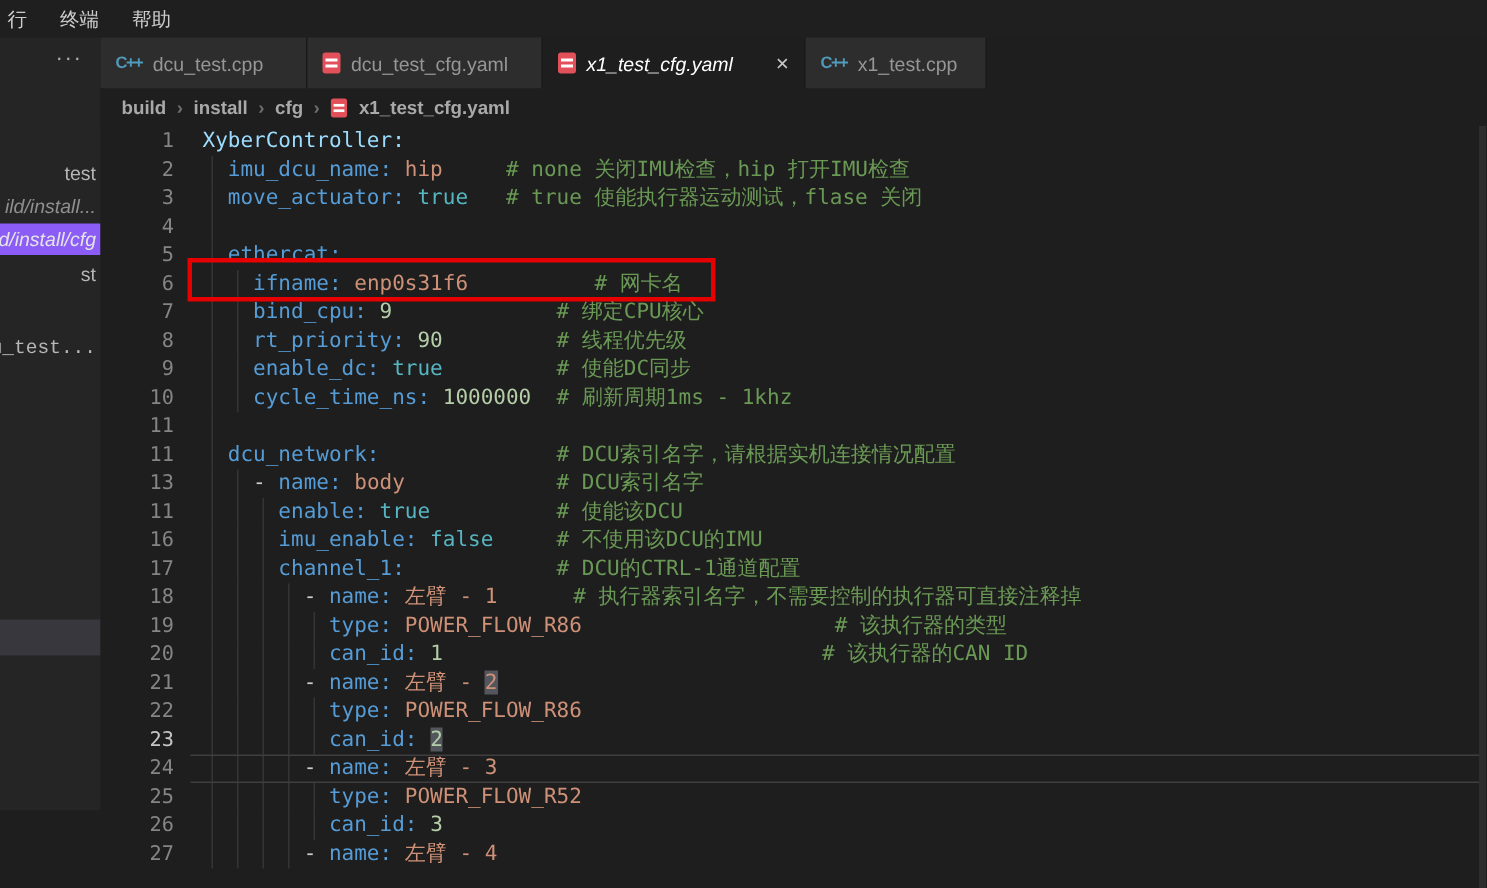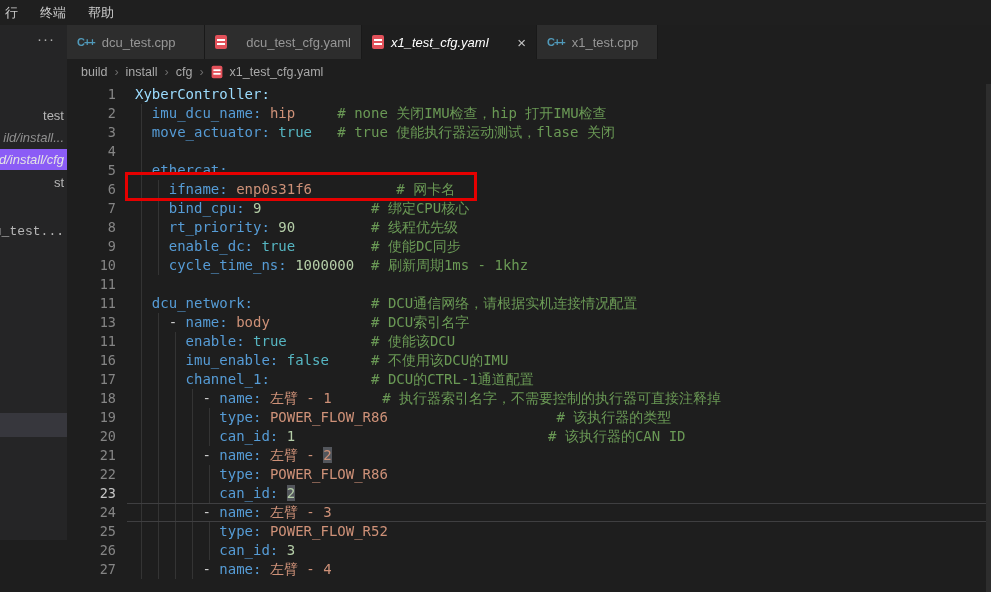--- a/index.html
+++ b/index.html
@@ -29,32 +29,32 @@
   .si.p5 { top:388px; height:24px; background:#37373d; }
   .side-bottom { position:absolute; bottom:0; left:0; right:0; height:52px; background:#1e1e1e; }
 
   
   .editor-col { flex:1; display:flex; flex-direction:column; position:relative; min-width:0; }
 
   
   .tabbar { height:34px; background:#1e1e1e; display:flex; flex:none; }
   .tab { display:flex; align-items:center; gap:7px; padding:0 10px; background:#2d2d2d;
          border-right:1px solid #191919; font-size:13px; color:#969696; cursor:pointer; }
-  .tab.t0 { width:138px; } .tab.t1 { width:157px;justify-content:space-between; } .tab.t2 { width:175px; } .tab.t3 { width:121px; }
+  .tab.t0 { width:138px; } .tab.t1 { width:157px; } .tab.t2 { width:175px; } .tab.t3 { width:121px; }
   .tab.active { background:#1e1e1e; color:#ffffff; }
   .tab.active .tab-label { font-style:italic; }
   .tab .close { margin-left:auto; color:#c5c5c5; font-size:15px; font-style:normal; line-height:1; }
   .cpp-icon { color:#519aba; font-size:11px; font-weight:bold; letter-spacing:-1px; flex:none; }
   .yaml-icon { width:12px; height:14px; border-radius:2px; background:#e2515a; position:relative; flex:none; }
   .yaml-icon::before { content:""; position:absolute; left:2px; right:2px; top:4px; height:2px;
                        background:#ffffff; box-shadow:0 4px 0 #ffffff; }
 
   
   .breadcrumbs { height:25px; display:flex; align-items:center; gap:7px; padding-left:14px;
-                 font-size:12.5px; color:#a9a9a9; background:#1e1e1e; flex:none; }
+                 font-size:12.5px; color:#a9a9a9; background:#1e1e1e; flex:none;font-weight:bold; }
   .crumb { cursor:pointer; }
   .crumb-sep { color:#6e6e6e; }
   .breadcrumbs .yaml-icon { transform:scale(.9); }
 
   
   .editor { position:relative; flex:1; overflow:hidden;
             font-family:"DejaVu Sans Mono","Liberation Mono",monospace; font-size:14px; }
   .lines { padding-top:1px; }
   .code-line { display:flex; height:19px; line-height:19px; white-space:pre; }
   .gutter { flex:none; width:60px; text-align:right; padding-right:11px;
@@ -150,21 +150,21 @@
           <div class="code-line"><span class="gutter">2</span><span class="content"><i class="guide" style="left: 14px;"></i><span>  </span><span class="k">imu_dcu_name:</span><span> </span><span class="s">hip</span><span>     </span><span class="c"># none 关闭IMU检查，hip 打开IMU检查</span></span></div>
           <div class="code-line"><span class="gutter">3</span><span class="content"><i class="guide" style="left: 14px;"></i><span>  </span><span class="k">move_actuator:</span><span> </span><span class="b">true</span><span>   </span><span class="c"># true 使能执行器运动测试，flase 关闭</span></span></div>
           <div class="code-line"><span class="gutter">4</span><span class="content"><i class="guide" style="left: 14px;"></i></span></div>
           <div class="code-line"><span class="gutter">5</span><span class="content"><i class="guide" style="left: 14px;"></i><span>  </span><span class="k">ethercat:</span></span></div>
           <div class="code-line"><span class="gutter">6</span><span class="content"><i class="guide" style="left: 14px;"></i><i class="guide" style="left: 31px;"></i><span>    </span><span class="k">ifname:</span><span> </span><span class="s">enp0s31f6</span><span>          </span><span class="c"># 网卡名</span></span></div>
           <div class="code-line"><span class="gutter">7</span><span class="content"><i class="guide" style="left: 14px;"></i><i class="guide" style="left: 31px;"></i><span>    </span><span class="k">bind_cpu:</span><span> </span><span class="n">9</span><span>             </span><span class="c"># 绑定CPU核心</span></span></div>
           <div class="code-line"><span class="gutter">8</span><span class="content"><i class="guide" style="left: 14px;"></i><i class="guide" style="left: 31px;"></i><span>    </span><span class="k">rt_priority:</span><span> </span><span class="n">90</span><span>         </span><span class="c"># 线程优先级</span></span></div>
           <div class="code-line"><span class="gutter">9</span><span class="content"><i class="guide" style="left: 14px;"></i><i class="guide" style="left: 31px;"></i><span>    </span><span class="k">enable_dc:</span><span> </span><span class="b">true</span><span>         </span><span class="c"># 使能DC同步</span></span></div>
           <div class="code-line"><span class="gutter">10</span><span class="content"><i class="guide" style="left: 14px;"></i><i class="guide" style="left: 31px;"></i><span>    </span><span class="k">cycle_time_ns:</span><span> </span><span class="n">1000000</span><span>  </span><span class="c"># 刷新周期1ms - 1khz</span></span></div>
           <div class="code-line"><span class="gutter">11</span><span class="content"><i class="guide" style="left: 14px;"></i></span></div>
-          <div class="code-line"><span class="gutter">11</span><span class="content"><i class="guide" style="left: 14px;"></i><span>  </span><span class="k">dcu_network:</span><span>              </span><span class="c"># DCU通信网络，请根据实机连接情况配置</span></span></div>
+          <div class="code-line"><span class="gutter">11</span><span class="content"><i class="guide" style="left: 14px;"></i><span>  </span><span class="k">dcu_network:</span><span>              </span><span class="c"># DCU索引名字，请根据实机连接情况配置</span></span></div>
           <div class="code-line"><span class="gutter">13</span><span class="content"><i class="guide" style="left: 14px;"></i><i class="guide" style="left: 31px;"></i><span>    </span><span class="p">- </span><span class="k">name:</span><span> </span><span class="s">body</span><span>            </span><span class="c"># DCU索引名字</span></span></div>
           <div class="code-line"><span class="gutter">11</span><span class="content"><i class="guide" style="left: 14px;"></i><i class="guide" style="left: 31px;"></i><i class="guide" style="left: 48px;"></i><span>      </span><span class="k">enable:</span><span> </span><span class="b">true</span><span>          </span><span class="c"># 使能该DCU</span></span></div>
           <div class="code-line"><span class="gutter">16</span><span class="content"><i class="guide" style="left: 14px;"></i><i class="guide" style="left: 31px;"></i><i class="guide" style="left: 48px;"></i><span>      </span><span class="k">imu_enable:</span><span> </span><span class="b">false</span><span>     </span><span class="c"># 不使用该DCU的IMU</span></span></div>
           <div class="code-line"><span class="gutter">17</span><span class="content"><i class="guide" style="left: 14px;"></i><i class="guide" style="left: 31px;"></i><i class="guide" style="left: 48px;"></i><span>      </span><span class="k">channel_1:</span><span>            </span><span class="c"># DCU的CTRL-1通道配置</span></span></div>
           <div class="code-line"><span class="gutter">18</span><span class="content"><i class="guide" style="left: 14px;"></i><i class="guide" style="left: 31px;"></i><i class="guide" style="left: 48px;"></i><i class="guide" style="left: 65px;"></i><span>        </span><span class="p">- </span><span class="k">name:</span><span> </span><span class="s">左臂 - 1</span><span>      </span><span class="c"># 执行器索引名字，不需要控制的执行器可直接注释掉</span></span></div>
           <div class="code-line"><span class="gutter">19</span><span class="content"><i class="guide" style="left: 14px;"></i><i class="guide" style="left: 31px;"></i><i class="guide" style="left: 48px;"></i><i class="guide" style="left: 65px;"></i><i class="guide" style="left: 82px;"></i><span>          </span><span class="k">type:</span><span> </span><span class="s">POWER_FLOW_R86</span><span>                    </span><span class="c"># 该执行器的类型</span></span></div>
           <div class="code-line"><span class="gutter">20</span><span class="content"><i class="guide" style="left: 14px;"></i><i class="guide" style="left: 31px;"></i><i class="guide" style="left: 48px;"></i><i class="guide" style="left: 65px;"></i><i class="guide" style="left: 82px;"></i><span>          </span><span class="k">can_id:</span><span> </span><span class="n">1</span><span>                              </span><span class="c"># 该执行器的CAN ID</span></span></div>
           <div class="code-line"><span class="gutter">21</span><span class="content"><i class="guide" style="left: 14px;"></i><i class="guide" style="left: 31px;"></i><i class="guide" style="left: 48px;"></i><i class="guide" style="left: 65px;"></i><span>        </span><span class="p">- </span><span class="k">name:</span><span> </span><span class="s">左臂 - </span><span class="s hl">2</span></span></div>
           <div class="code-line"><span class="gutter">22</span><span class="content"><i class="guide" style="left: 14px;"></i><i class="guide" style="left: 31px;"></i><i class="guide" style="left: 48px;"></i><i class="guide" style="left: 65px;"></i><i class="guide" style="left: 82px;"></i><span>          </span><span class="k">type:</span><span> </span><span class="s">POWER_FLOW_R86</span></span></div>
           <div class="code-line"><span class="gutter cur">23</span><span class="content"><i class="guide" style="left: 14px;"></i><i class="guide" style="left: 31px;"></i><i class="guide" style="left: 48px;"></i><i class="guide" style="left: 65px;"></i><i class="guide" style="left: 82px;"></i><span>          </span><span class="k">can_id:</span><span> </span><span class="n hl">2</span></span></div>

